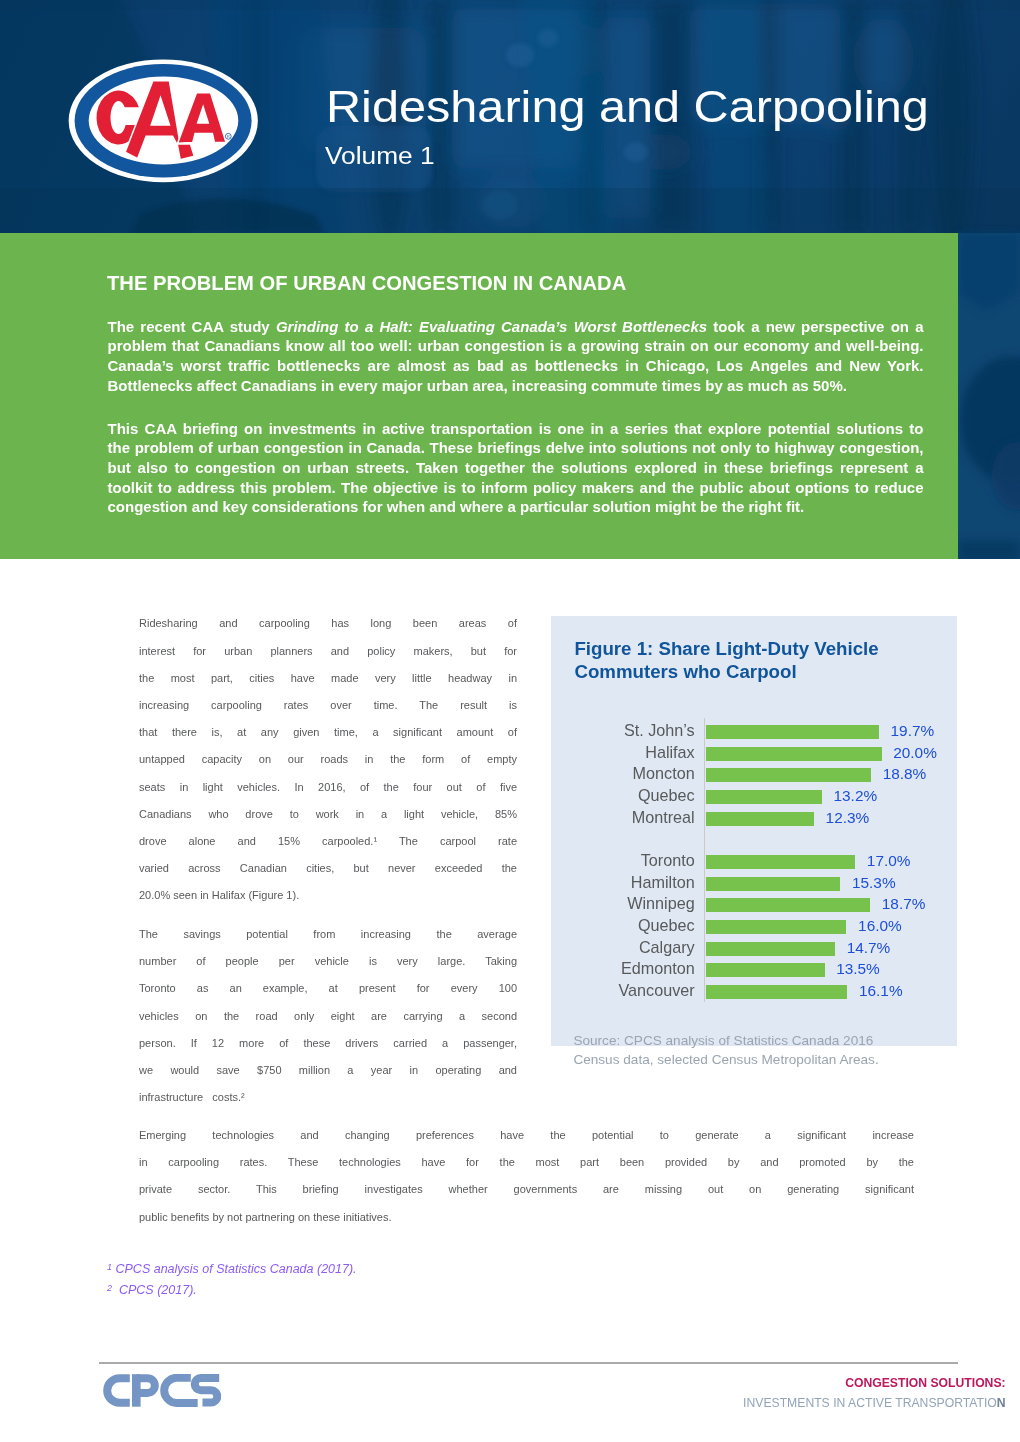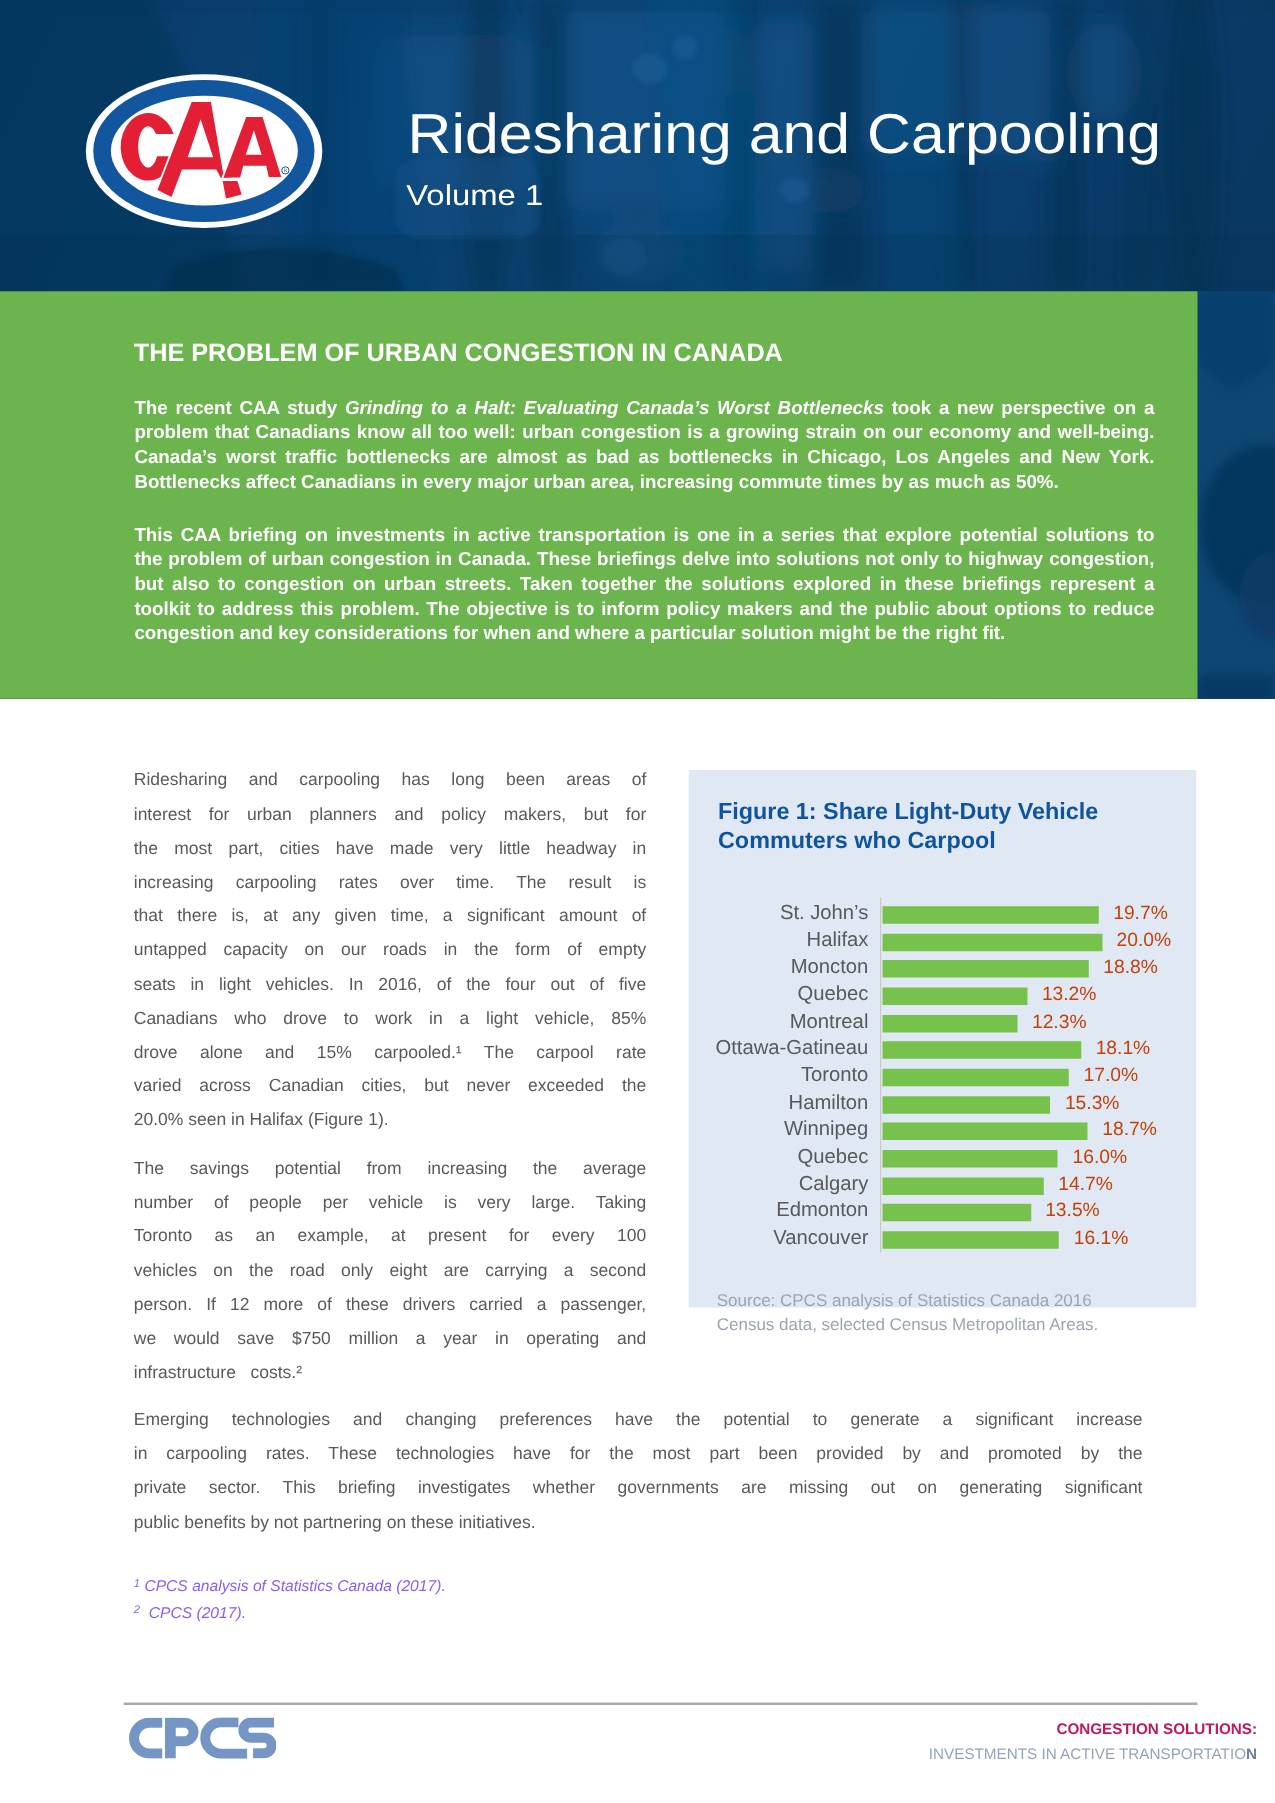--- a/index.html
+++ b/index.html
@@ -21,38 +21,38 @@
   .green-head{position:absolute;left:107px;top:273.3px;font-size:20.2px;font-weight:bold;color:#fff;white-space:pre;line-height:1;}
   .gblock{position:absolute;left:107.5px;width:816px;}
   #gp1{top:316.8px;}
   #gp2{top:418.9px;}
   .gline{font-size:15px;font-weight:bold;color:#ffffff;line-height:19.6px;
          text-align:justify;text-align-last:justify;white-space:pre-wrap;}
   .gline.last{text-align-last:left;}
   .gline i{font-style:italic;margin-top:35px;}
 
   
-  .bline{font-size:14px;color:#58595b;line-height:27.2px;text-align:justify;text-align-last:justify;white-space:pre-wrap;}
+  .bline{font-size:11px;color:#58595b;line-height:27.2px;text-align:justify;text-align-last:justify;white-space:pre-wrap;margin-left:32px;}
   .bline.last{text-align-last:left;}
   #bp1{position:absolute;left:107px;top:610.3px;width:410px;}
   #bp2{position:absolute;left:107px;top:921px;width:410px;}
   #bp3{position:absolute;left:107px;top:1122px;width:807px;}
   .footnotes{position:absolute;left:107px;top:1259px;width:520px;}
   .fn{font-size:12.5px;font-style:italic;color:#8b5cf6;line-height:20.9px;white-space:pre;}
   .fn sup{font-size:9px;vertical-align:3.5px;line-height:0;}
 
   
   .chartbox{position:absolute;left:551px;top:616px;width:406px;height:430px;background:#e0e9f3;}
   .chart-title{position:absolute;left:23.4px;top:22.4px;width:360px;font-size:18.7px;font-weight:bold;color:#10549b;line-height:22.3px;white-space:pre;}
   .plot{position:absolute;left:0;top:105px;width:406px;height:290px;}
   .axis{position:absolute;left:152.9px;top:-3px;width:1.3px;height:283.5px;background:#cdc9c4;}
   .row{position:absolute;left:0;width:406px;height:21.67px;}
   .cat{position:absolute;right:262.3px;top:-1px;font-size:16.2px;color:#58595b;white-space:pre;line-height:21.2px;}
   .bar{position:absolute;left:155px;top:3.9px;height:14px;background:#77c24c;}
-  .val{position:absolute;top:-1px;font-size:15.4px;color:#c2410c;white-space:pre;line-height:21.2px;}
+  .val{position:absolute;top:-1px;font-size:15.4px;color:#1d4ed8;white-space:pre;line-height:21.2px;}
   .source{position:absolute;left:22.4px;top:415px;width:370px;font-size:13.6px;color:#9aa5b1;line-height:19px;white-space:pre;}
 
   
   .rule{position:absolute;left:98.8px;top:1362.4px;width:859px;height:1.2px;background:#a9aaac;}
   .cpcs{position:absolute;left:103.2px;top:1374px;width:118px;height:33px;}
   .f1{position:absolute;right:61.4px;top:1376.8px;font-size:12.2px;font-weight:bold;color:#be185d;white-space:pre;line-height:1;}
   .f2{position:absolute;right:61.4px;top:1396.6px;font-size:12.2px;color:#93a4ba;white-space:pre;line-height:1;}
   .f2 b{color:#6e819b;font-weight:bold;}
 </style>
 </head>
@@ -218,25 +218,20 @@
     <div class="row" style="top:65.01px">
      <span class="cat">Quebec</span>
      <span class="bar" style="width:115.9px"></span>
      <span class="val" style="left:282.5px">13.2%</span>
     </div>
     <div class="row" style="top:86.68px">
      <span class="cat">Montreal</span>
      <span class="bar" style="width:107.99px"></span>
      <span class="val" style="left:274.59px">12.3%</span>
     </div>
-    <div class="row" style="top:108.35px">
-     <span class="cat">Ottawa-Gatineau</span>
-     <span class="bar" style="width:158.92px"></span>
-     <span class="val" style="left:325.52px">18.1%</span>
-    </div>
     <div class="row" style="top:130.02px">
      <span class="cat">Toronto</span>
      <span class="bar" style="width:149.26px"></span>
      <span class="val" style="left:315.86px">17.0%</span>
     </div>
     <div class="row" style="top:151.69px">
      <span class="cat">Hamilton</span>
      <span class="bar" style="width:134.33px"></span>
      <span class="val" style="left:300.93px">15.3%</span>
     </div>

